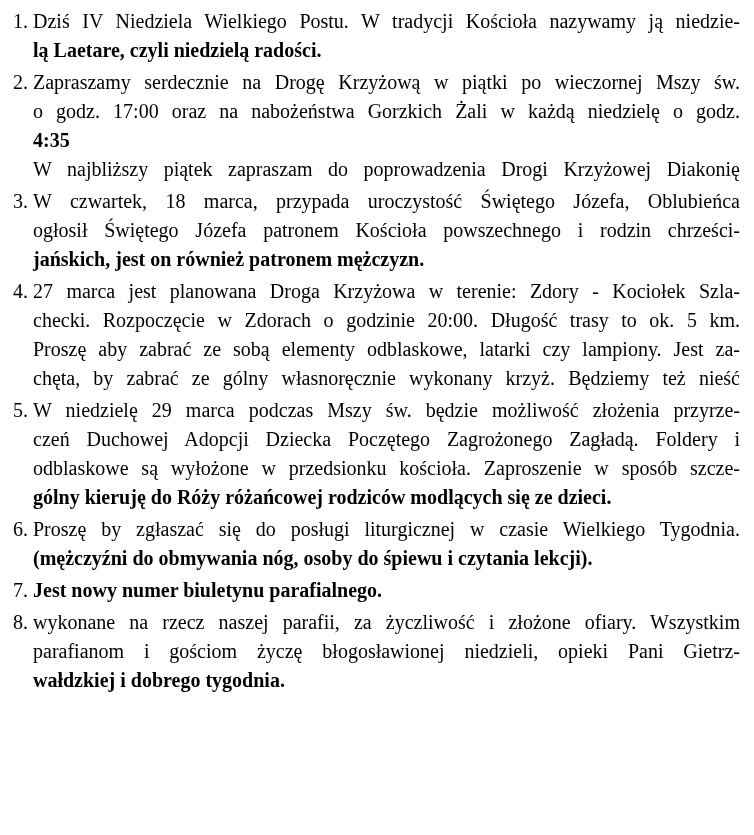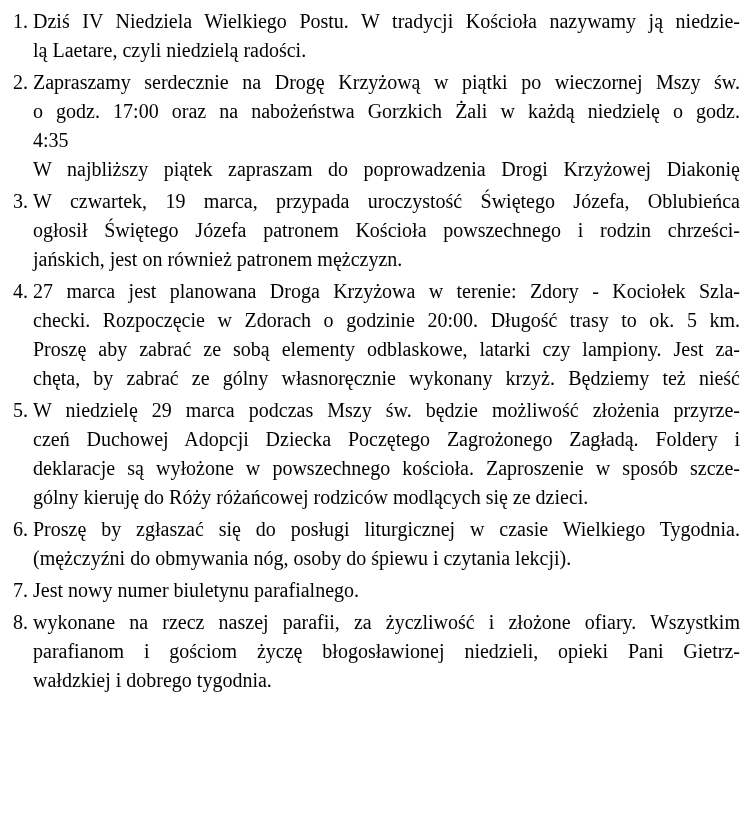--- a/index.html
+++ b/index.html
@@ -43,20 +43,21 @@
   }
   .line {
     line-height: 29px;
     text-align: justify;
     text-align-last: justify;
     -moz-text-align-last: justify;
   }
   .line.last {
     text-align: right;
     text-align-last: left;
+    font-weight: bold;
     -moz-text-align-last: left;
   }
 </style>
 </head>
 <body>
 
 <main class="page">
   <ol class="ann-list" id="announcement-list">
       <li class="item">
         <span class="num">1.</span>
@@ -70,40 +71,40 @@
         <div class="item-body">
           <div class="line">Zapraszamy serdecznie na Drogę Krzyżową w piątki po wieczornej Mszy św.</div>
           <div class="line">o godz. 17:00 oraz na nabożeństwa Gorzkich Żali w każdą niedzielę o godz.</div>
           <div class="line last">4:35</div>
           <div class="line">W najbliższy piątek zapraszam do poprowadzenia Drogi Krzyżowej Diakonię</div>
         </div>
       </li>
       <li class="item">
         <span class="num">3.</span>
         <div class="item-body">
-          <div class="line">W czwartek, 19 marca, przypada uroczystość Świętego Józefa, Oblubieńca</div>
+          <div class="line">W czwartek, 18 marca, przypada uroczystość Świętego Józefa, Oblubieńca</div>
           <div class="line">ogłosił Świętego Józefa patronem Kościoła powszechnego i rodzin chrześci-</div>
           <div class="line last">jańskich, jest on również patronem mężczyzn.</div>
         </div>
       </li>
       <li class="item">
         <span class="num">4.</span>
         <div class="item-body">
           <div class="line">27 marca jest planowana Droga Krzyżowa w terenie: Zdory - Kociołek Szla-</div>
           <div class="line">checki. Rozpoczęcie w Zdorach o godzinie 20:00. Długość trasy to ok. 5 km.</div>
           <div class="line">Proszę aby zabrać ze sobą elementy odblaskowe, latarki czy lampiony. Jest za-</div>
           <div class="line">chęta, by zabrać ze gólny własnoręcznie wykonany krzyż. Będziemy też nieść</div>
         </div>
       </li>
       <li class="item">
         <span class="num">5.</span>
         <div class="item-body">
           <div class="line">W niedzielę 29 marca podczas Mszy św. będzie możliwość złożenia przyrze-</div>
           <div class="line">czeń Duchowej Adopcji Dziecka Poczętego Zagrożonego Zagładą. Foldery i</div>
-          <div class="line">deklaracje są wyłożone w powszechnego kościoła. Zaproszenie w sposób szcze-</div>
+          <div class="line">odblaskowe są wyłożone w przedsionku kościoła. Zaproszenie w sposób szcze-</div>
           <div class="line last">gólny kieruję do Róży różańcowej rodziców modlących się ze dzieci.</div>
         </div>
       </li>
       <li class="item">
         <span class="num">6.</span>
         <div class="item-body">
           <div class="line">Proszę by zgłaszać się do posługi liturgicznej w czasie Wielkiego Tygodnia.</div>
           <div class="line last">(mężczyźni do obmywania nóg, osoby do śpiewu i czytania lekcji).</div>
         </div>
       </li>

